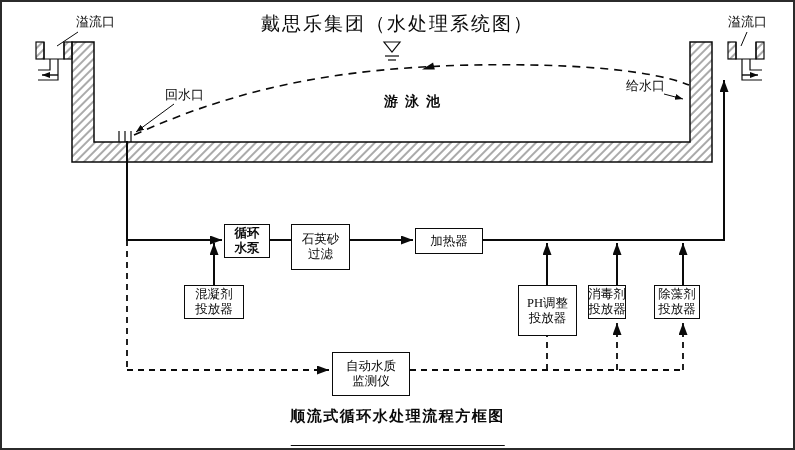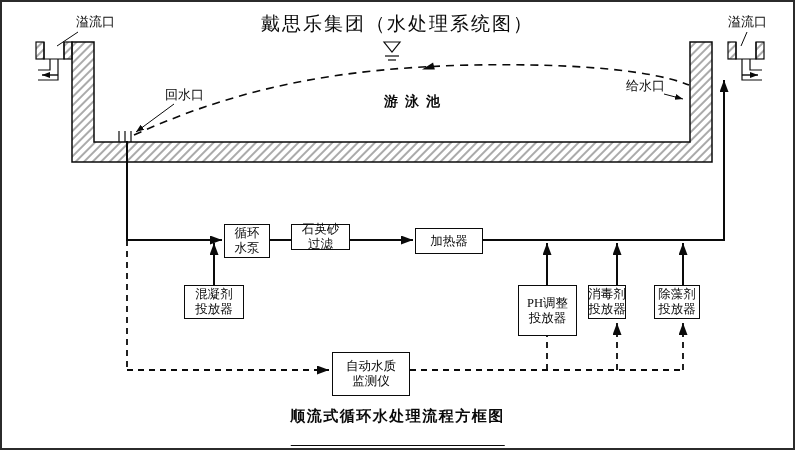--- a/index.html
+++ b/index.html
@@ -4,21 +4,21 @@
 <style>
   *{margin:0;padding:0;box-sizing:border-box}
   html,body{background:#ededed}
   body{font-family:"Liberation Serif","DejaVu Serif",serif}
   .stage{position:relative;width:795px;height:450px;background:#fff;border:2px solid #2b2b2b;overflow:hidden;margin:0 auto}
   .stage > svg{position:absolute;left:0;top:0}
   .title{position:absolute;left:0;top:9px;width:100%;text-align:center;font-size:19px;font-weight:normal;letter-spacing:2px;color:#0a0a0a}
   .lbl{position:absolute;font-size:13px;color:#0a0a0a;white-space:nowrap;line-height:1.1}
   .pool-name{font-size:14px;font-weight:bold;letter-spacing:7px}
   .node{position:absolute;border:1.4px solid #0a0a0a;background:#fff;display:flex;flex-direction:column;align-items:center;justify-content:center;text-align:center;font-size:12.5px;line-height:1.2;color:#0a0a0a;white-space:nowrap}
-  .node.bold{font-weight:normal}
+  .node.bold{font-weight:bold}
   .caption{position:absolute;left:50%;top:405px;transform:translateX(-50%);font-size:15px;font-weight:bold;letter-spacing:1.5px;color:#0a0a0a;border-bottom:1.6px solid #0a0a0a;padding-bottom:19px;white-space:nowrap}
 </style>
 </head>
 <body>
 
 <div class="stage">
 
   <svg width="791" height="446" viewBox="0 0 791 446">
     <defs>
       <pattern id="hatch" patternUnits="userSpaceOnUse" width="6" height="6" patternTransform="rotate(45)">
@@ -97,21 +97,21 @@
   <div class="lbl" style="left:726px;top:13px">溢流口</div>
   <div class="lbl" style="left:163px;top:86px">回水口</div>
   <div class="lbl" style="left:624px;top:77px">给水口</div>
   <div class="lbl pool-name" style="left:382px;top:92px">游泳池</div>
 
   <div class="node bold" style="left:222px;top:222px;width:46px;height:34px">
     <span>循环</span>
     <span>水泵</span>
   </div>
 
-  <div class="node" style="left:289px;top:222px;width:59px;height:26px">
+  <div class="node" style="left:289px;top:222px;width:59px;height:46px">
     <span>石英砂</span>
     <span>过滤</span>
   </div>
 
   <div class="node" style="left:413px;top:226px;width:68px;height:26px">
     <span>加热器</span>
   </div>
 
   <div class="node" style="left:182px;top:283px;width:60px;height:34px">
     <span>混凝剂</span>

